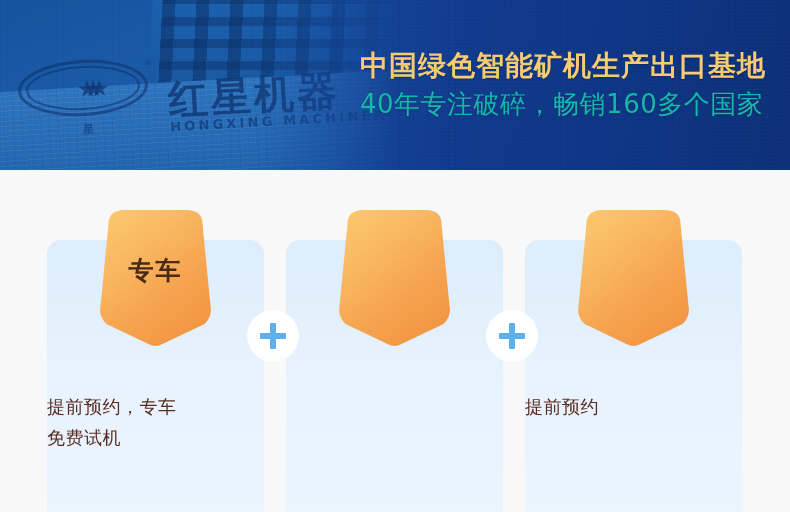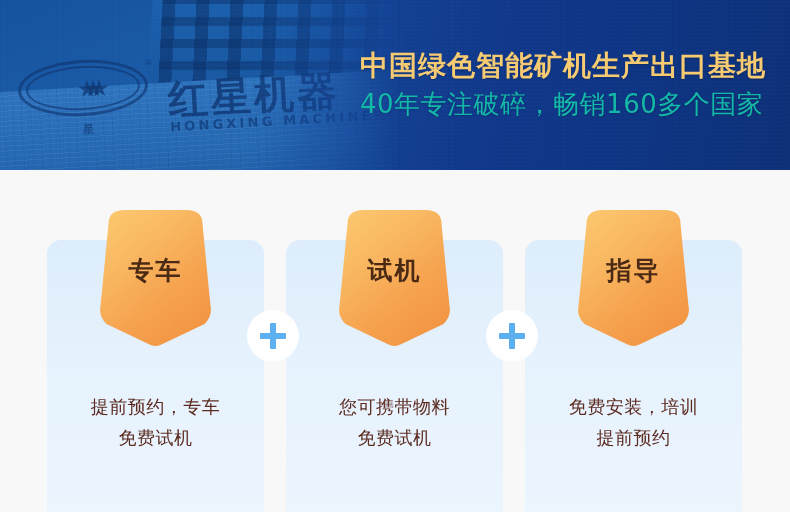--- a/index.html
+++ b/index.html
@@ -247,21 +247,21 @@
     letter-spacing: 2px;
     line-height: 1.22;
     white-space: nowrap;
   }
 
   
   .card-desc {
     position: absolute;
     left: 0; right: 0;
     top: 152px;
-    text-align: center;
+    text-align: left;
     color: #5C2B20;
     font-size: 18px;
     line-height: 1.72;
     letter-spacing: .5px;
   }
   .card-desc div { white-space: nowrap; }
 
   
   .plus {
     position: absolute;
@@ -346,34 +346,27 @@
         <div class="shield-line">专车</div>
       </div>
       <div class="card-desc">
         <div>提前预约，专车</div>
         <div>免费试机</div>
       </div>
     </div>
 
     <div class="card">
       <div class="shield">
-        <div class="shield-line">试机</div>
-      </div>
-      <div class="card-desc">
-        <div>您可携带物料</div>
-        <div>免费试机</div>
       </div>
     </div>
 
     <div class="card">
       <div class="shield">
-        <div class="shield-line">指导</div>
       </div>
       <div class="card-desc">
-        <div>免费安装，培训</div>
         <div>提前预约</div>
       </div>
     </div>
 
   </div>
 
   <div class="plus plus-1">
     <span class="plus-glyph"></span>
   </div>
   <div class="plus plus-2">

